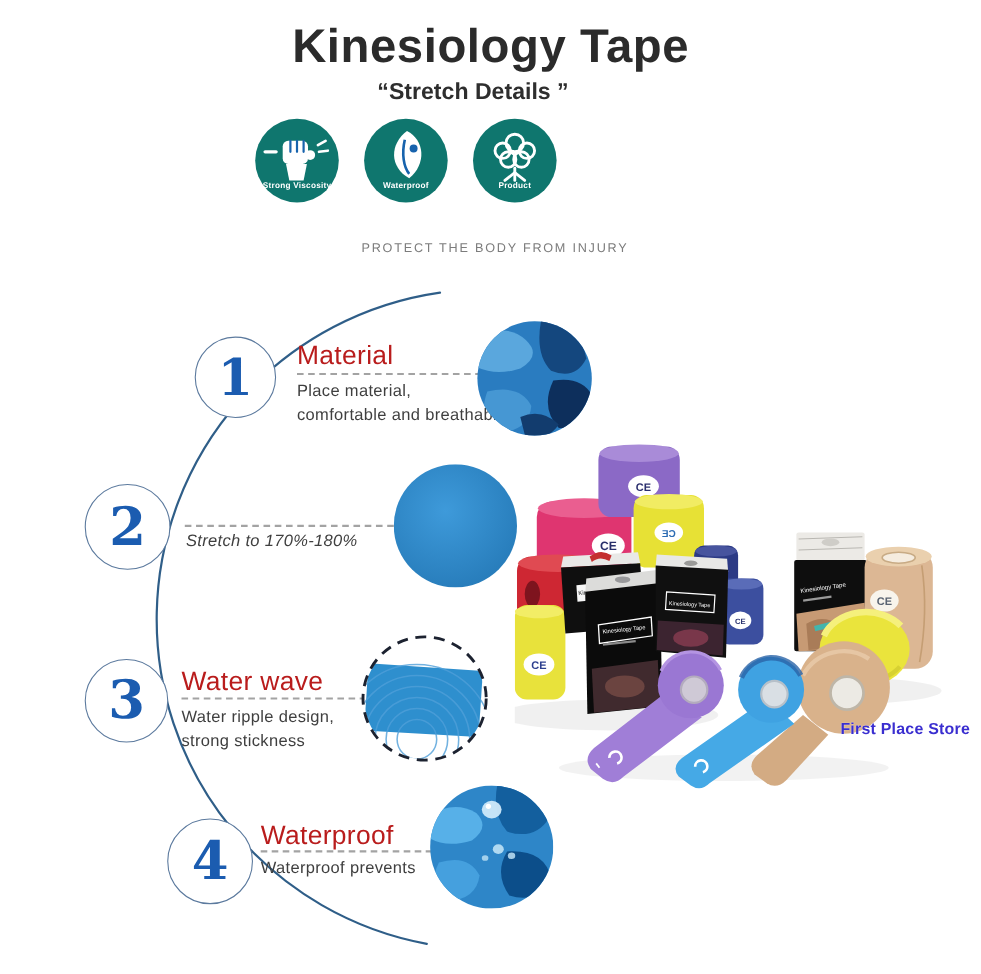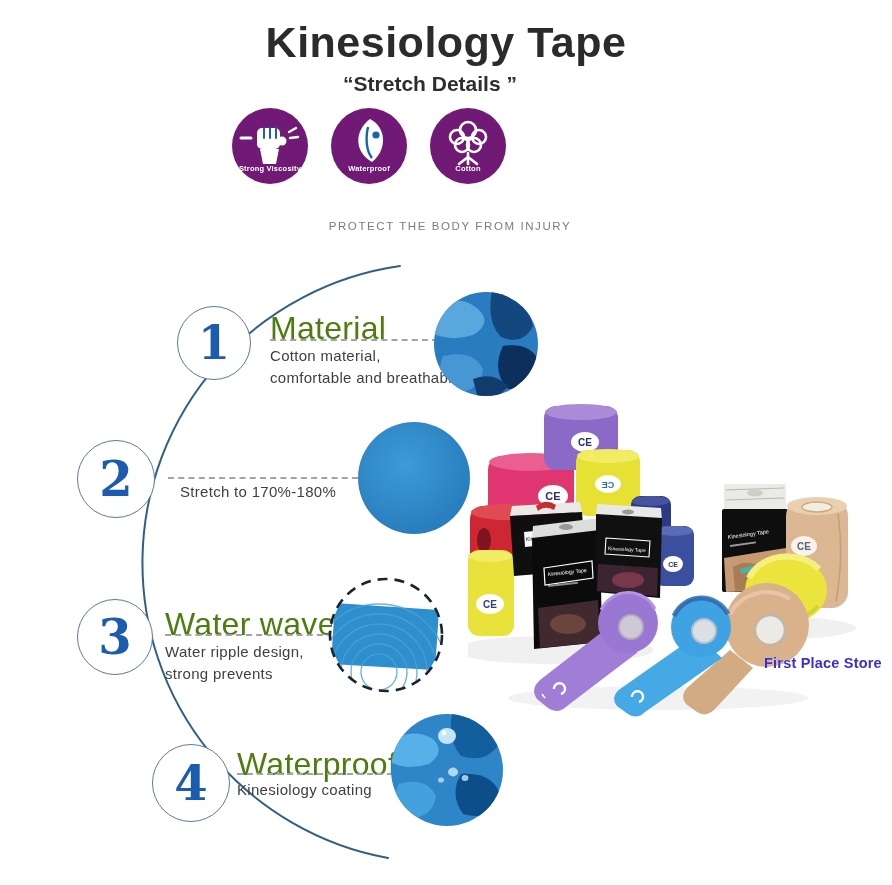--- a/index.html
+++ b/index.html
@@ -5,43 +5,43 @@
   html,body{margin:0;padding:0;background:#fff;}
   .page{position:relative;width:892px;height:885px;background:#fff;overflow:hidden;
         font-family:"Liberation Sans",sans-serif;}
   
   .title{position:absolute;top:18px;left:0;width:892px;text-align:center;
          font-size:43px;font-weight:700;color:#2b2b2b;letter-spacing:.5px;}
   .subtitle{position:absolute;top:72px;left:0;width:860px;text-align:center;
          font-size:21px;font-weight:700;color:#2e2e2e;}
   
   .badges{position:absolute;top:108px;left:232px;display:flex;gap:23px;}
-  .badge{position:relative;width:76px;height:76px;border-radius:50%;background:#701a75;}
+  .badge{position:relative;width:76px;height:76px;border-radius:50%;background:#0f766e;}
   .badge svg{position:absolute;left:0;top:0;}
   .badge-label{position:absolute;bottom:11px;left:0;width:100%;text-align:center;
          font-size:7.5px;font-weight:700;color:#fff;letter-spacing:.2px;}
   
   .divider{position:absolute;top:217px;left:65px;width:770px;display:flex;align-items:center;flex-direction:column;}
   .rule{flex:1;height:3px;border-top:2px solid #8e8e8e;border-bottom:1px solid #c2c2c2;}
   .divider-label{margin:0 18px;font-size:11.5px;color:#7c7c7c;letter-spacing:1.6px;white-space:nowrap;}
   
   .arc{position:absolute;left:0;top:0;pointer-events:none;}
   
   .numc{position:absolute;background:#fff;border:1.4px solid #5c7a9e;border-radius:50%;
         display:flex;align-items:center;justify-content:center;
         font-family:"DejaVu Serif",serif;font-weight:700;color:#1b5cb0;}
   .numc.n1{left:177px;top:306px;width:72px;height:72px;font-size:46px;}
   .numc.n2{left:77px;top:440px;width:76px;height:76px;font-size:48px;}
   .numc.n3{left:77px;top:599px;width:74px;height:74px;font-size:48px;}
   .numc.n4{left:152px;top:744px;width:76px;height:76px;font-size:48px;}
-  .f-head{position:absolute;font-size:32px;color:#4d7c0f;letter-spacing:.3px;}
+  .f-head{position:absolute;font-size:24px;color:#b91c1c;letter-spacing:.3px;}
   .f-dash{position:absolute;border-top:2px dashed #a3a3a3;height:0;}
   .f-body{position:absolute;font-size:15px;color:#3f3f3f;line-height:22px;letter-spacing:.3px;}
   .h1x{left:270px;top:310px;} .d1x{left:270px;top:339px;width:168px;} .b1x{left:270px;top:345px;}
-  .h2x{left:168px;top:449px;} .d2x{left:168px;top:477px;width:190px;} .b2x{left:180px;top:481px;}
+  .h2x{left:168px;top:449px;} .d2x{left:168px;top:477px;width:190px;} .b2x{left:169px;top:481px;font-style:italic;}
   .h3x{left:165px;top:606px;} .d3x{left:165px;top:634px;width:168px;} .b3x{left:165px;top:641px;}
   .h4x{left:237px;top:746px;} .d4x{left:237px;top:773px;width:166px;} .b4x{left:237px;top:779px;}
   .b4x .l2{padding-left:13px;}
   .imgc{position:absolute;}
   
   .photo{position:absolute;left:468px;top:392px;}
   .store{position:absolute;left:764px;top:655px;width:130px;font-size:14.5px;font-weight:700;
          color:#3a2ed0;letter-spacing:.2px;text-shadow:0 0 1px #fff;}
 </style>
 </head>
@@ -83,41 +83,41 @@
           <circle cx="38" cy="22" r="8"></circle>
           <circle cx="27" cy="29" r="7"></circle>
           <circle cx="49" cy="29" r="7"></circle>
           <circle cx="32" cy="37" r="7"></circle>
           <circle cx="44" cy="37" r="7"></circle>
           <path d="M38,45 v11"></path>
           <path d="M38,49 l-9,7"></path>
           <path d="M38,49 l9,7"></path>
         </g>
       </svg>
-      <span class="badge-label">Cotton</span>
+      <span class="badge-label">Product</span>
     </div>
   </div>
 
   <div class="divider">
     <span class="rule"></span>
     <span class="divider-label">PROTECT THE BODY FROM INJURY</span>
     <span class="rule"></span>
   </div>
 
   <svg class="arc" width="892" height="885">
     <path d="M 400 266 A 300 300 0 0 0 388 858" fill="none" stroke="#1d507e" stroke-width="2" stroke-linecap="round" opacity="0.92"></path>
   </svg>
 
   <div class="numc n1">
       <span>1</span>
     </div>
   <div class="f-head h1x">Material</div>
   <div class="f-dash d1x"></div>
   <div class="f-body b1x">
-    <div>Cotton material,</div>
+    <div>Place material,</div>
     <div>comfortable and breathable</div>
   </div>
   <svg class="imgc" style="left:433px;top:291px" width="106" height="106" viewBox="0 0 106 106">
     <defs>
         <clipPath id="c1">
           <circle cx="53" cy="53" r="52"></circle>
         </clipPath>
       </defs>
     <g clip-path="url(#c1)">
       <rect width="106" height="106" fill="#2a7cc0"></rect>
@@ -146,21 +146,21 @@
     <circle cx="56" cy="56" r="56" fill="url(#g2)"></circle>
   </svg>
 
   <div class="numc n3">
       <span>3</span>
     </div>
   <div class="f-head h3x">Water wave</div>
   <div class="f-dash d3x"></div>
   <div class="f-body b3x">
     <div>Water ripple design,</div>
-    <div>strong prevents</div>
+    <div>strong stickness</div>
   </div>
   <svg class="imgc" style="left:327px;top:576px" width="118" height="118" viewBox="0 0 118 118">
     <defs>
         <clipPath id="c3">
           <circle cx="59" cy="59" r="55"></circle>
         </clipPath>
       </defs>
     <g clip-path="url(#c3)">
       <rect width="118" height="118" fill="#fff"></rect>
       <polygon points="8,27 112,34 108,94 4,88" fill="#2e8fce"></polygon>
@@ -175,21 +175,21 @@
     </g>
     <circle cx="59" cy="59" r="56" fill="none" stroke="#1c2230" stroke-width="2.6" stroke-dasharray="10 7"></circle>
   </svg>
 
   <div class="numc n4">
       <span>4</span>
     </div>
   <div class="f-head h4x">Waterproof</div>
   <div class="f-dash d4x"></div>
   <div class="f-body b4x">
-    <div class="l1">Kinesiology coating</div>
+    <div class="l1">Waterproof prevents</div>
   </div>
   <svg class="imgc" style="left:391px;top:714px" width="112" height="112" viewBox="0 0 112 112">
     <defs>
         <clipPath id="c4">
           <circle cx="56" cy="56" r="56"></circle>
         </clipPath>
       </defs>
     <g clip-path="url(#c4)">
       <rect width="112" height="112" fill="#2e86c8"></rect>
       <path d="M-5,30 Q20,12 42,25 Q55,38 38,50 Q12,58 -5,45 Z" fill="#57b0e8"></path>

